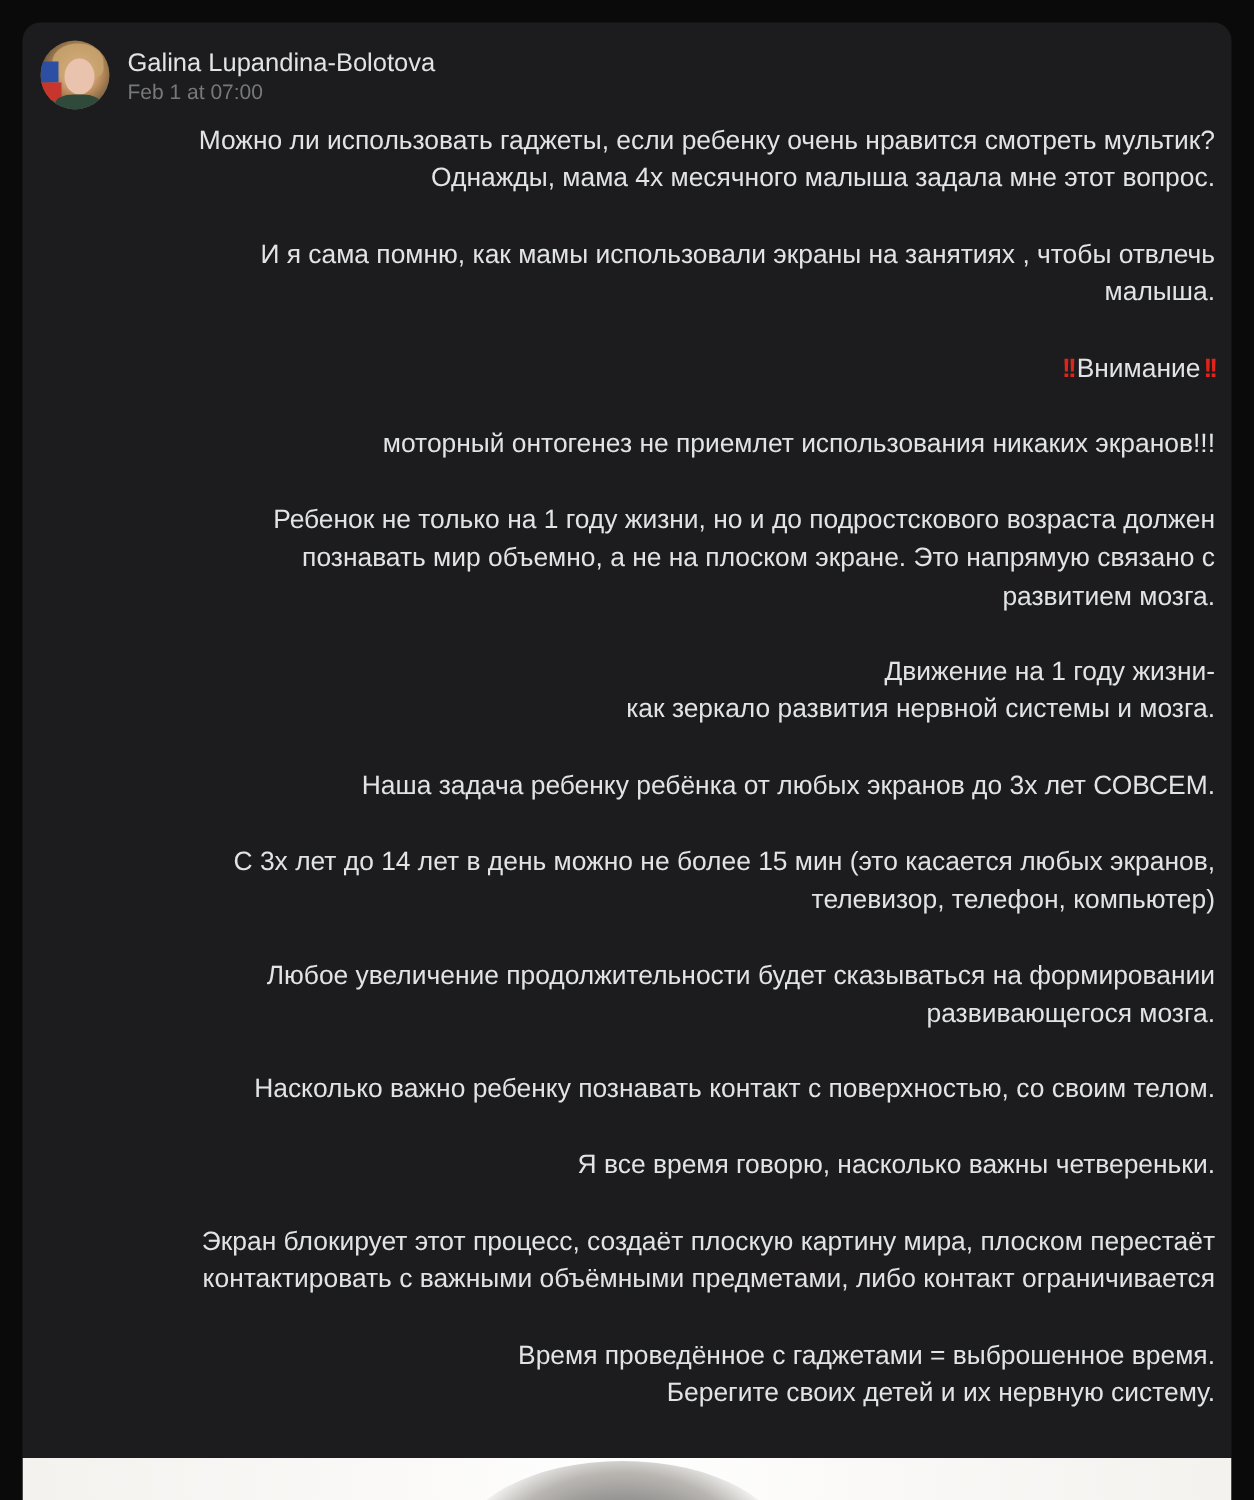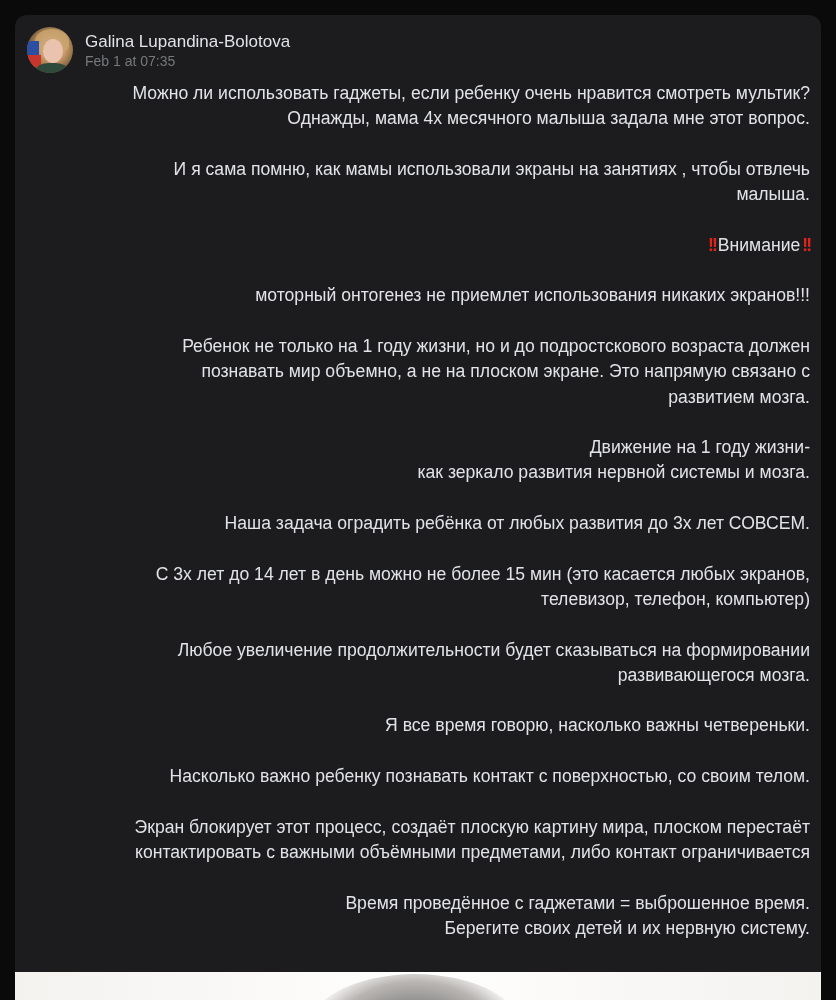--- a/index.html
+++ b/index.html
@@ -129,21 +129,21 @@
   <div class="header">
     <div class="avatar">
       <div class="hair"></div>
       <div class="face"></div>
       <div class="flag-blue"></div>
       <div class="flag-red"></div>
       <div class="shirt"></div>
     </div>
     <div class="meta">
       <span class="author">Galina Lupandina-Bolotova</span>
-      <span class="time">Feb 1 at 07:35</span>
+      <span class="time">Feb 1 at 07:00</span>
     </div>
   </div>
 
   <div class="body">
     <div class="para">
       <span class="line">Можно ли использовать гаджеты, если ребенку очень нравится смотреть мультик?</span>
       <span class="line">Однажды, мама 4х месячного малыша задала мне этот вопрос.</span>
     </div>
     <div class="para">
       <span class="line">И я сама помню, как мамы использовали экраны на занятиях , чтобы отвлечь</span>
@@ -158,35 +158,35 @@
     <div class="para">
       <span class="line">Ребенок не только на 1 году жизни, но и до подростскового возраста должен</span>
       <span class="line">познавать мир объемно, а не на плоском экране. Это напрямую связано с</span>
       <span class="line">развитием мозга.</span>
     </div>
     <div class="para">
       <span class="line">Движение на 1 году жизни-</span>
       <span class="line">как зеркало развития нервной системы и мозга.</span>
     </div>
     <div class="para">
-      <span class="line">Наша задача оградить ребёнка от любых развития до 3х лет СОВСЕМ.</span>
+      <span class="line">Наша задача ребенку ребёнка от любых экранов до 3х лет СОВСЕМ.</span>
     </div>
     <div class="para">
       <span class="line">С 3х лет до 14 лет в день можно не более 15 мин (это касается любых экранов,</span>
       <span class="line">телевизор, телефон, компьютер)</span>
     </div>
     <div class="para">
       <span class="line">Любое увеличение продолжительности будет сказываться на формировании</span>
       <span class="line">развивающегося мозга.</span>
     </div>
     <div class="para">
-      <span class="line">Я все время говорю, насколько важны четвереньки.</span>
+      <span class="line">Насколько важно ребенку познавать контакт с поверхностью, со своим телом.</span>
     </div>
     <div class="para">
-      <span class="line">Насколько важно ребенку познавать контакт с поверхностью, со своим телом.</span>
+      <span class="line">Я все время говорю, насколько важны четвереньки.</span>
     </div>
     <div class="para">
       <span class="line">Экран блокирует этот процесс, создаёт плоскую картину мира, плоском перестаёт</span>
       <span class="line">контактировать с важными объёмными предметами, либо контакт ограничивается</span>
     </div>
     <div class="para">
       <span class="line">Время проведённое с гаджетами = выброшенное время.</span>
       <span class="line">Берегите своих детей и их нервную систему.</span>
     </div>
   </div>

